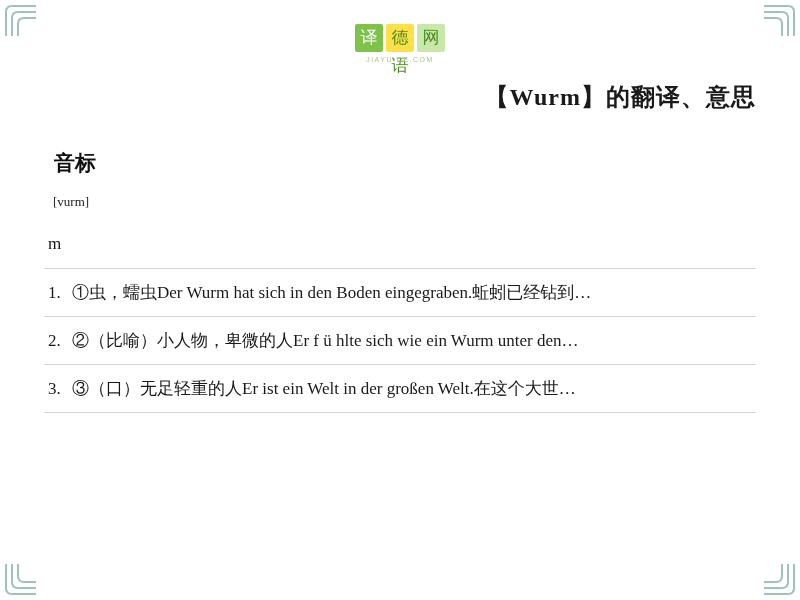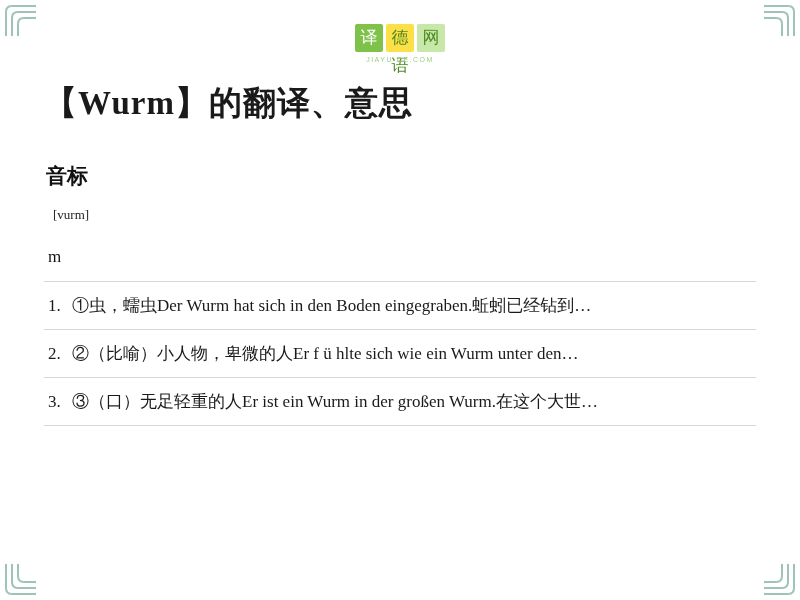--- a/index.html
+++ b/index.html
@@ -69,35 +69,35 @@
   .logo-sub {
     margin-top: 4px;
     font-family: "Liberation Sans", sans-serif;
     font-size: 7px;
     letter-spacing: 1.5px;
     color: #9dcf7a;
   }
 
   
   .title {
-    text-align: left;
-    font-size: 33px;
+    text-align: right;
+    font-size: 24px;
     font-weight: bold;
     color: #1a1a1a;
     margin-top: 18px;
     letter-spacing: 1px;
   }
 
   
   .section-head {
     font-size: 21px;
     font-weight: bold;
     color: #111111;
     margin-top: 36px;
-    margin-left: 2px;
+    margin-left: 10px;
   }
   .phonetic {
     font-size: 13px;
     color: #222222;
     margin-top: 12px;
     margin-left: 9px;
     font-family: "Liberation Serif", serif;
   }
   .pos {
     font-size: 17px;
@@ -161,21 +161,21 @@
     <li>
       <span class="num">1.</span>
       <span class="txt">①虫，蠕虫Der Wurm hat sich in den Boden eingegraben.蚯蚓已经钻到…</span>
     </li>
     <li>
       <span class="num">2.</span>
       <span class="txt">②（比喻）小人物，卑微的人Er f ü hlte sich wie ein Wurm unter den…</span>
     </li>
     <li>
       <span class="num">3.</span>
-      <span class="txt">③（口）无足轻重的人Er ist ein Wurm in der großen Wurm.在这个大世…</span>
+      <span class="txt">③（口）无足轻重的人Er ist ein Welt in der großen Welt.在这个大世…</span>
     </li>
   </ol>
 
 </div>
 
 <div class="corner tl">
   <svg width="34" height="34" viewBox="0 0 34 34">
     <g fill="none" stroke="#8fb9a8" stroke-width="2">
       <path d="M2 32 L2 8 Q2 2 8 2 L32 2"></path>
       <path d="M8 32 L8 14 Q8 8 14 8 L32 8"></path>

